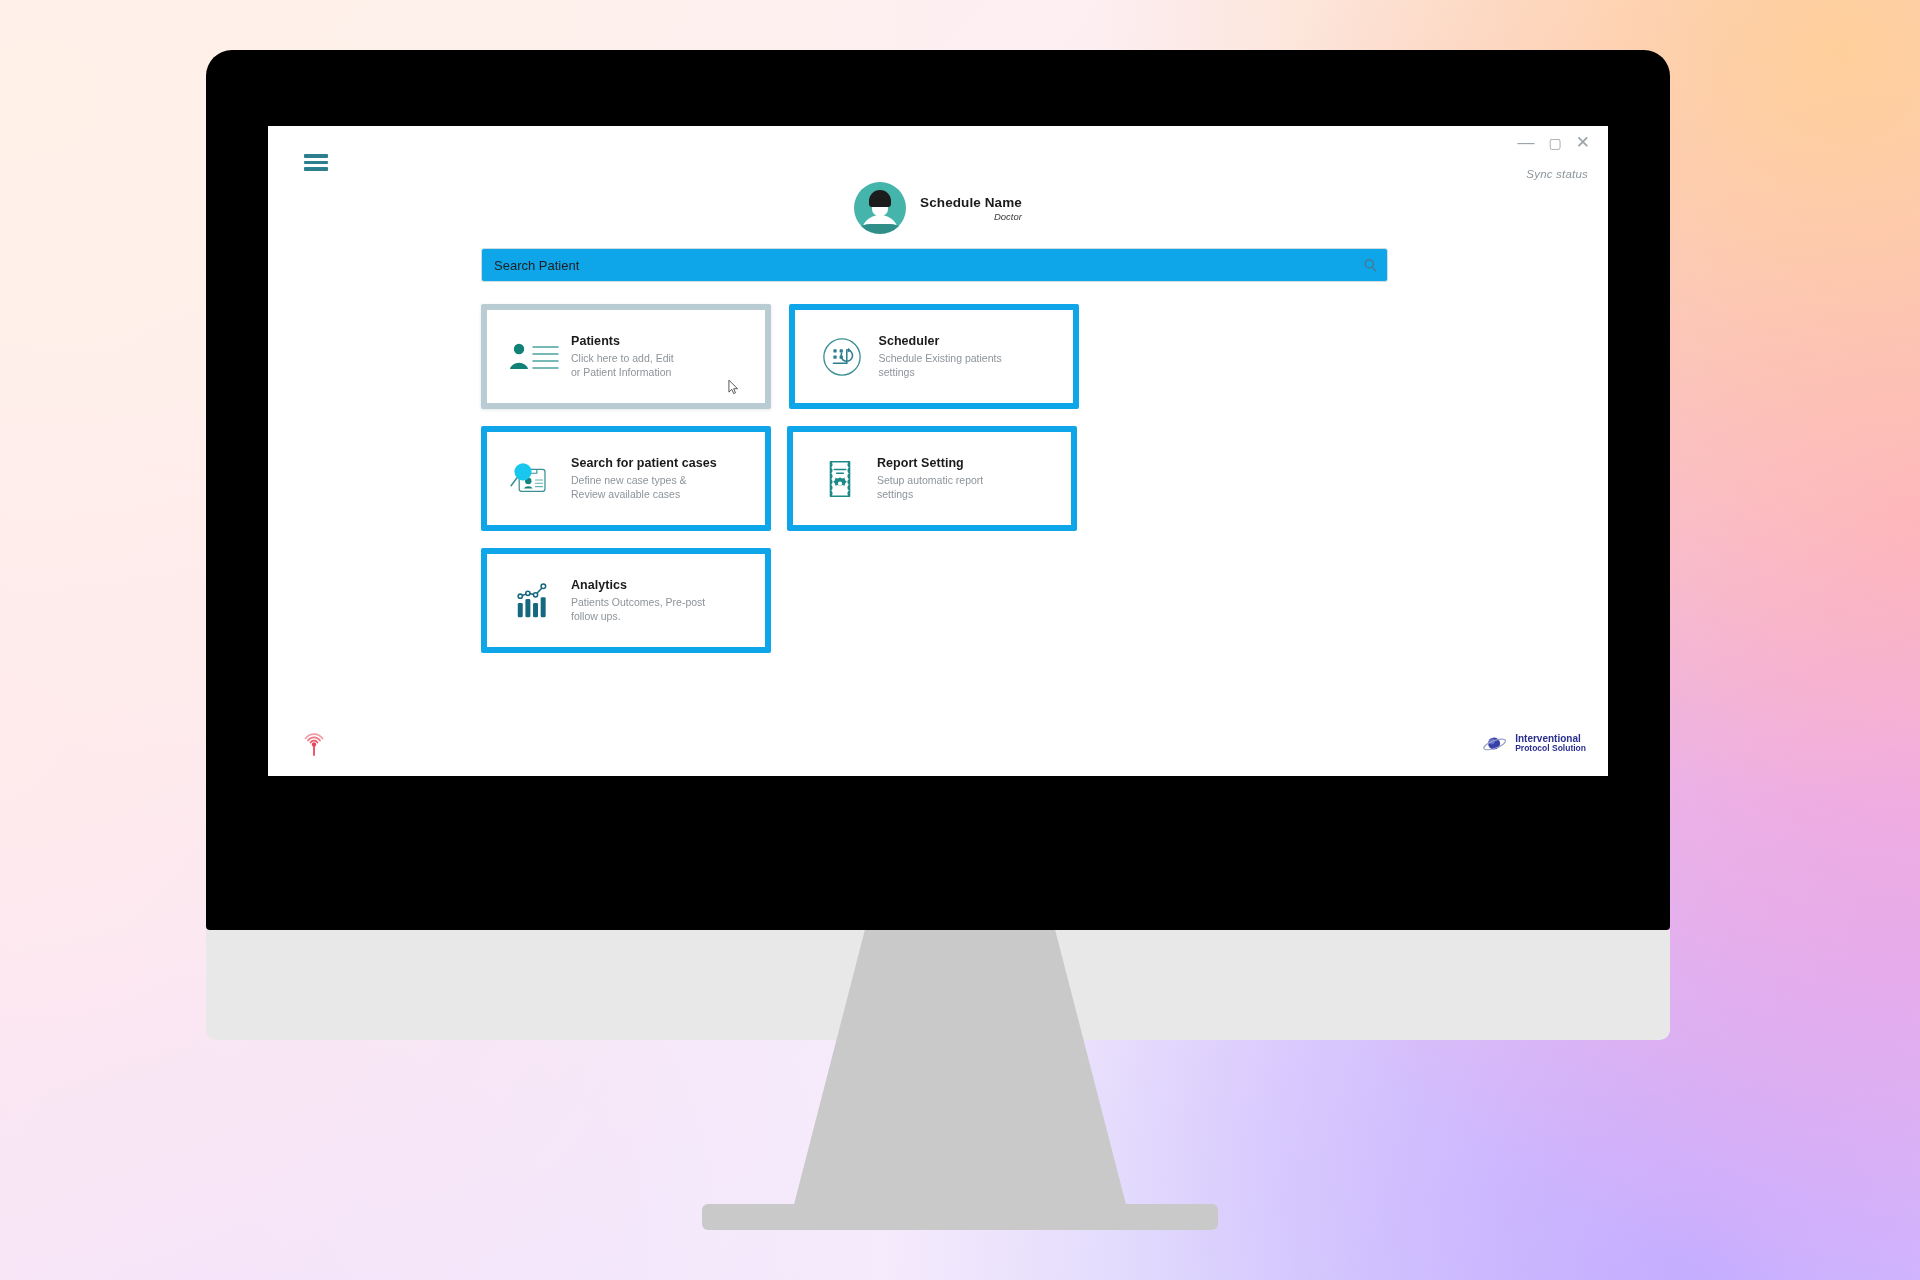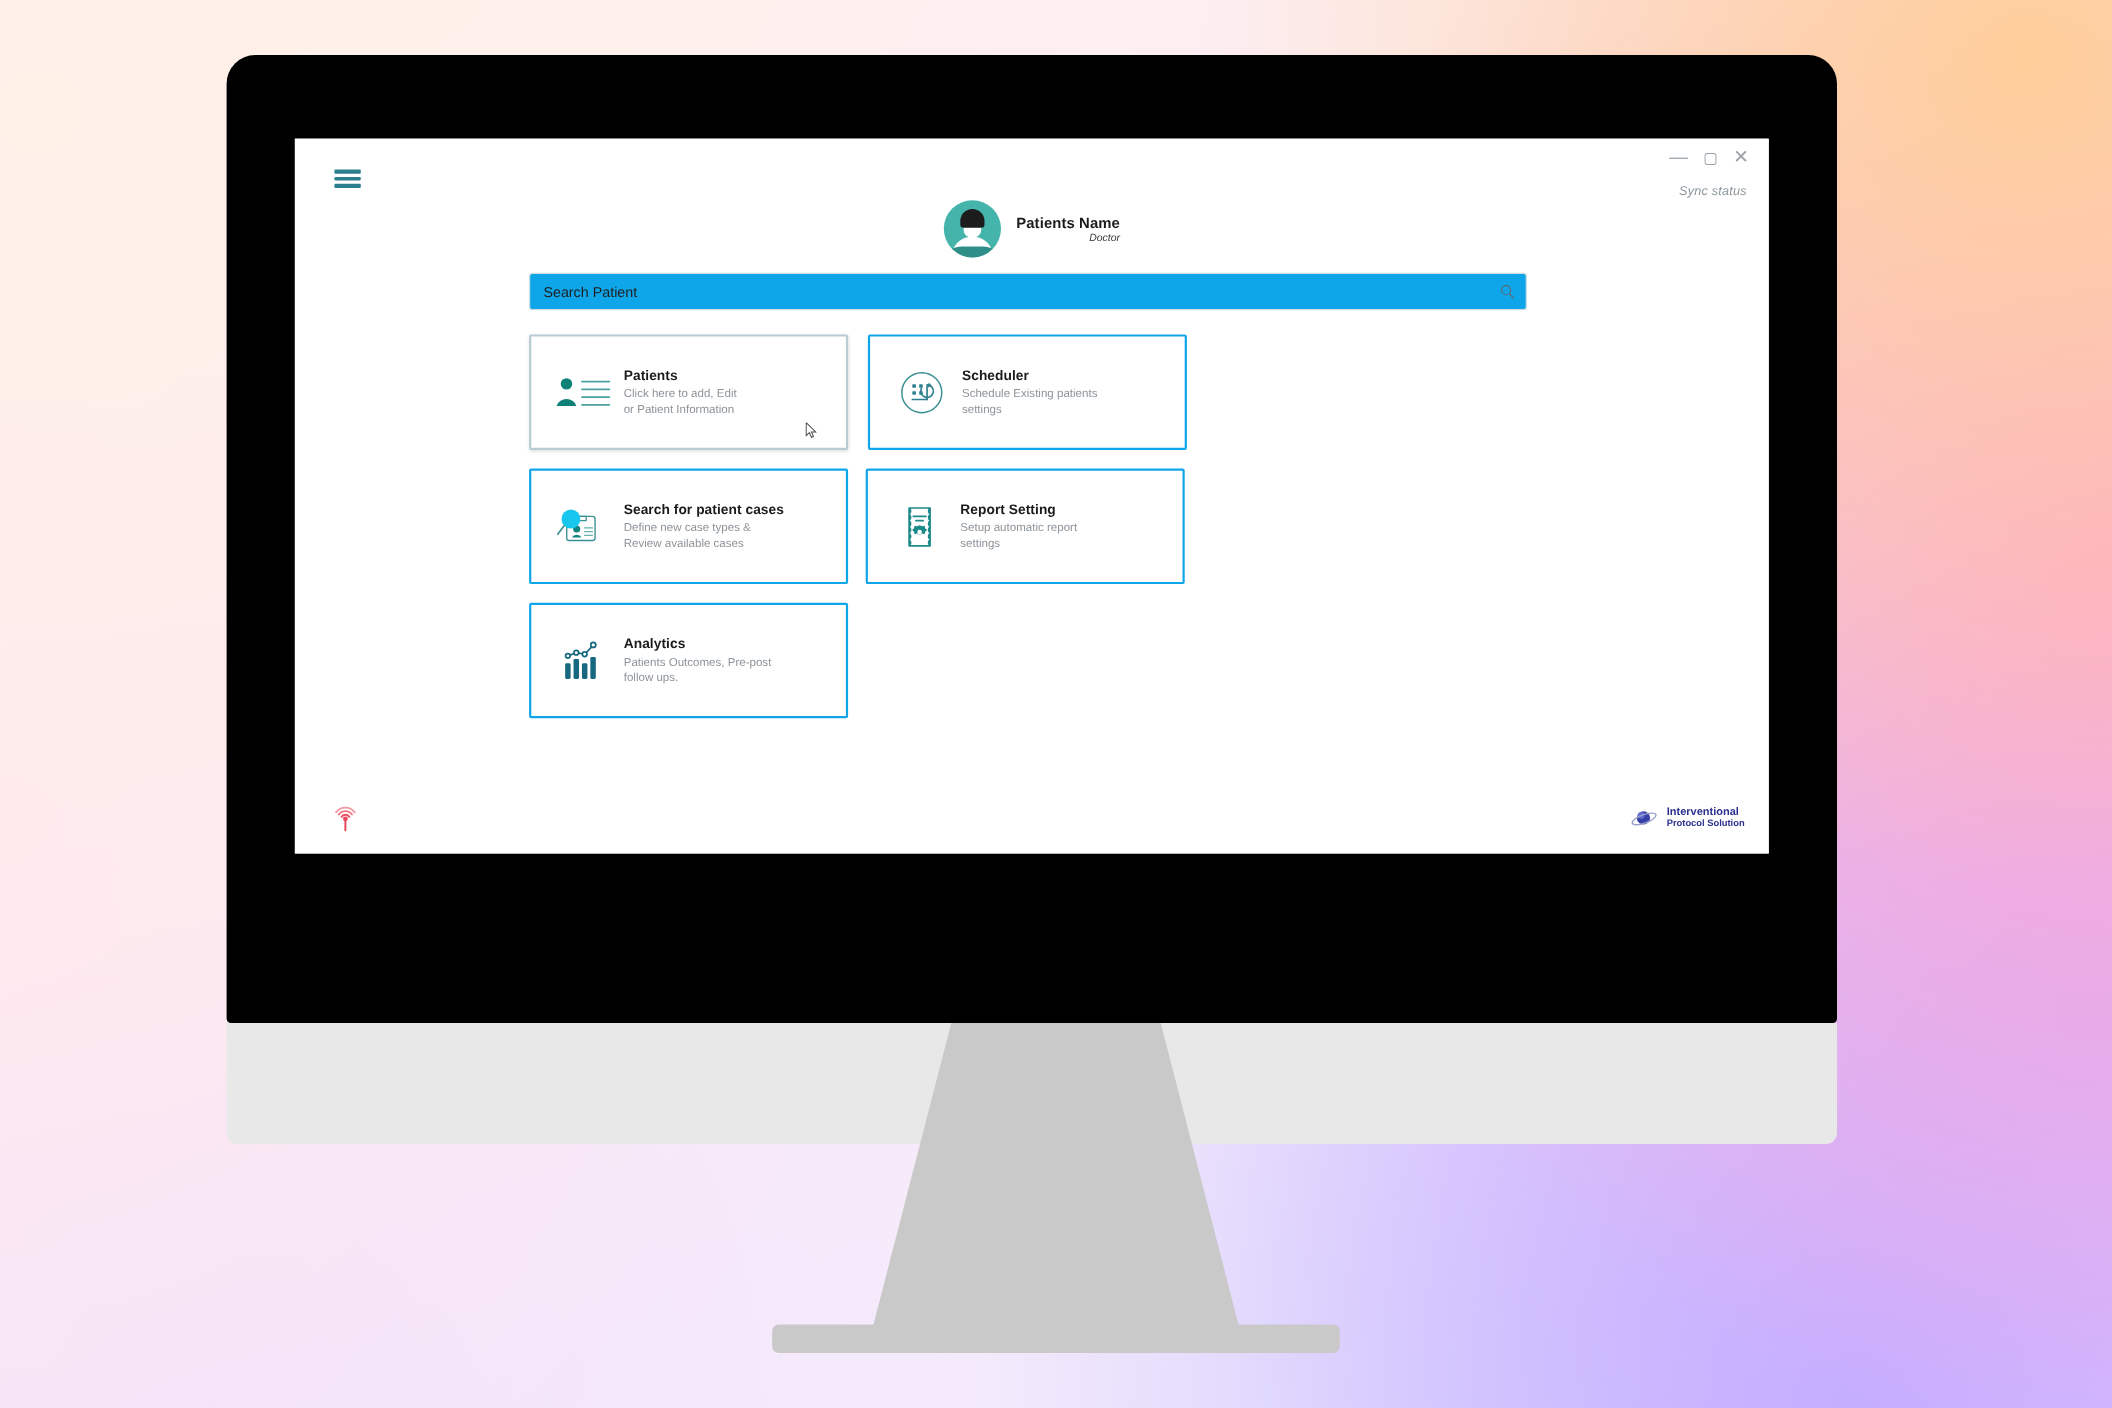--- a/index.html
+++ b/index.html
@@ -109,21 +109,21 @@
   #searchinput::placeholder{color:#1f1f1f;}
   #searchicon{width:34px;display:flex;align-items:center;justify-content:center;color:#5b6b72;cursor:pointer;}
 
   
   #grid{
     position:absolute;left:213px;top:178px;width:905px;
     display:flex;flex-wrap:wrap;gap:0px;
   }
   .card{
     width:290px;height:105px;margin:0 17.5px 17px 0;
-    border:2px solid #0ea5e9;background:#fff;border-radius:2px;
+    border:6px solid #0ea5e9;background:#fff;border-radius:2px;
     display:flex;align-items:center;padding:0 10px 0 16px;
     box-sizing:border-box;cursor:pointer;position:relative;
   }
   .card.third{margin-right:16px;}
   .card.hl{border-color:#b9ccd4;box-shadow:0 1px 3px rgba(60,80,90,.14);}
   .cardicon{width:62px;flex:none;display:flex;align-items:center;justify-content:center;}
   .cardtxt{flex:1;padding-left:6px;}
   .ctitle{font-size:12.5px;font-weight:bold;color:#1b1b1b;margin-bottom:3px;letter-spacing:.05px;}
   .cdesc{font-size:10.5px;color:#8d949a;line-height:1.35;}
 
@@ -168,21 +168,21 @@
       </div>
 
       <div id="profile">
         <div id="avatar">
           <div class="body"></div>
           <div class="shoulder"></div>
           <div class="face"></div>
           <div class="hair"></div>
         </div>
         <div id="profiletext">
-          <div id="docname">Patients Name</div>
+          <div id="docname">Schedule Name</div>
           <div id="docrole">Doctor</div>
         </div>
       </div>
 
       <div id="searchwrap">
         <input id="searchinput" type="text" placeholder="Search Patient" style="">
         <span id="searchicon">
           <svg width="15" height="15" viewBox="0 0 16 16" fill="none" stroke="#5b6b72" stroke-width="1.1">
             <circle cx="6.6" cy="6.2" r="4.4"></circle>
               <line x1="9.9" y1="9.6" x2="14" y2="14.4"></line>

